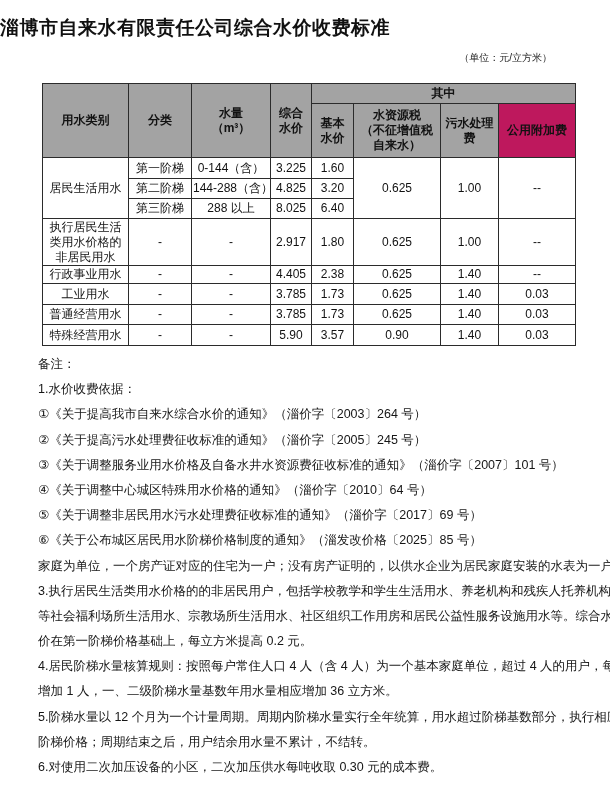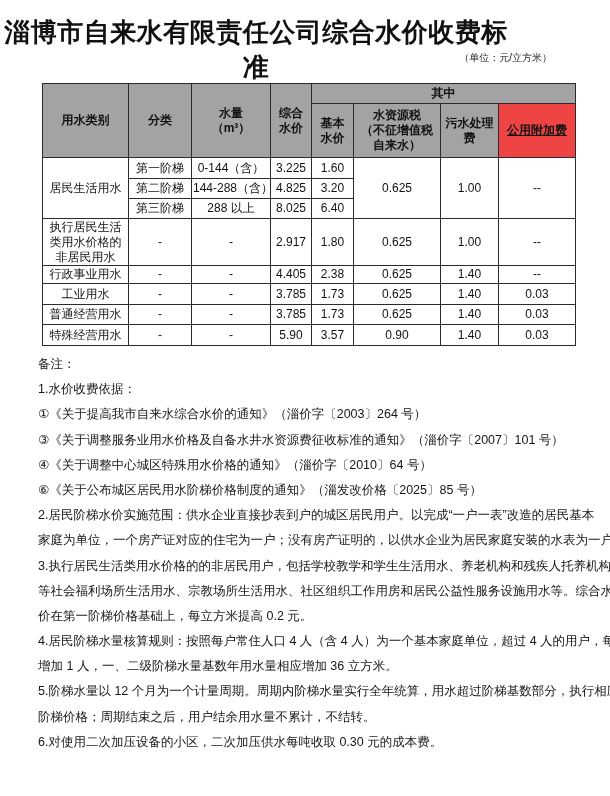--- a/index.html
+++ b/index.html
@@ -1,39 +1,39 @@
 <!DOCTYPE html>
 <html><head>
 <meta charset="utf-8">
 <style>
   html,body{margin:0;padding:0;background:#fff;}
   .page{
     position:relative;width:610px;height:796px;overflow:hidden;background:#fff;
     font-family:"Liberation Sans","DejaVu Sans",sans-serif;color:#1a1a1a;
   }
   .doc-title{
-    position:absolute;top:15px;left:0;width:512px;text-align:center;
-    font-size:26px;font-weight:bold;letter-spacing:0.5px;color:#111;
+    position:absolute;top:15px;left:0;width:512px;text-align:left;
+    font-size:19px;font-weight:bold;letter-spacing:0.5px;color:#111;
   }
   .unit-label{
     position:absolute;top:51px;right:58px;font-size:10px;color:#1a1a1a;
   }
   table.price{
     position:absolute;left:42px;top:83px;width:533px;
     border-collapse:collapse;table-layout:fixed;
     border:1.5px solid #1a1a1a;
   }
   table.price th,table.price td{
     border:1px solid #2b2b2b;
     text-align:center;vertical-align:middle;
     padding:0 1px;line-height:1.25;
     font-size:12px;font-weight:normal;color:#111;
   }
   table.price th{background:#a3a3a3;font-weight:bold;}
-  table.price th.nofill{background:#ef4444;text-decoration:underline;}
+  table.price th.nofill{background:#be185d;}
   .pre{white-space:pre-line;}
   td.nw{white-space:nowrap;font-size:12.5px;}
   td.cat{white-space:normal;font-size:12px;}
   tr.h-among{height:20px;}
   tr.h-sub{height:54px;}
   tr.h-t1{height:21px;}
   tr.h-t2{height:20px;}
   tr.h-t3{height:20px;margin-top:44px;}
   tr.h-big{height:47px;}
   tr.h-r1{height:18px;}
@@ -161,24 +161,25 @@
         <td class="nw">1.40</td>
         <td class="nw">0.03</td>
       </tr>
     </tbody>
   </table>
 
   <div class="notes">
       <div class="note-line">备注：</div>
       <div class="note-line">1.水价收费依据：</div>
       <div class="note-line">①《关于提高我市自来水综合水价的通知》（淄价字〔2003〕264 号）</div>
+      <div class="note-line">②《关于提高污水处理费征收标准的通知》（淄价字〔2005〕245 号）</div>
       <div class="note-line">③《关于调整服务业用水价格及自备水井水资源费征收标准的通知》（淄价字〔2007〕101 号）</div>
       <div class="note-line">④《关于调整中心城区特殊用水价格的通知》（淄价字〔2010〕64 号）</div>
+      <div class="note-line">⑤《关于调整非居民用水污水处理费征收标准的通知》（淄价字〔2017〕69 号）</div>
       <div class="note-line">⑥《关于公布城区居民用水阶梯价格制度的通知》（淄发改价格〔2025〕85 号）</div>
-      <div class="note-line">2.居民阶梯水价实施范围：供水企业直接抄表到户的城区居民用户。以完成“一户一表”改造的居民基本</div>
       <div class="note-line">家庭为单位，一个房产证对应的住宅为一户；没有房产证明的，以供水企业为居民家庭安装的水表为一户。</div>
       <div class="note-line">3.执行居民生活类用水价格的的非居民用户，包括学校教学和学生生活用水、养老机构和残疾人托养机构</div>
       <div class="note-line">等社会福利场所生活用水、宗教场所生活用水、社区组织工作用房和居民公益性服务设施用水等。综合水</div>
       <div class="note-line">价在第一阶梯价格基础上，每立方米提高 0.2 元。</div>
       <div class="note-line">4.居民阶梯水量核算规则：按照每户常住人口 4 人（含 4 人）为一个基本家庭单位，超过 4 人的用户，每</div>
       <div class="note-line">增加 1 人，一、二级阶梯水量基数年用水量相应增加 36 立方米。</div>
       <div class="note-line">5.阶梯水量以 12 个月为一个计量周期。周期内阶梯水量实行全年统算，用水超过阶梯基数部分，执行相应</div>
       <div class="note-line">阶梯价格；周期结束之后，用户结余用水量不累计，不结转。</div>
       <div class="note-line">6.对使用二次加压设备的小区，二次加压供水每吨收取 0.30 元的成本费。</div>
     </div>

